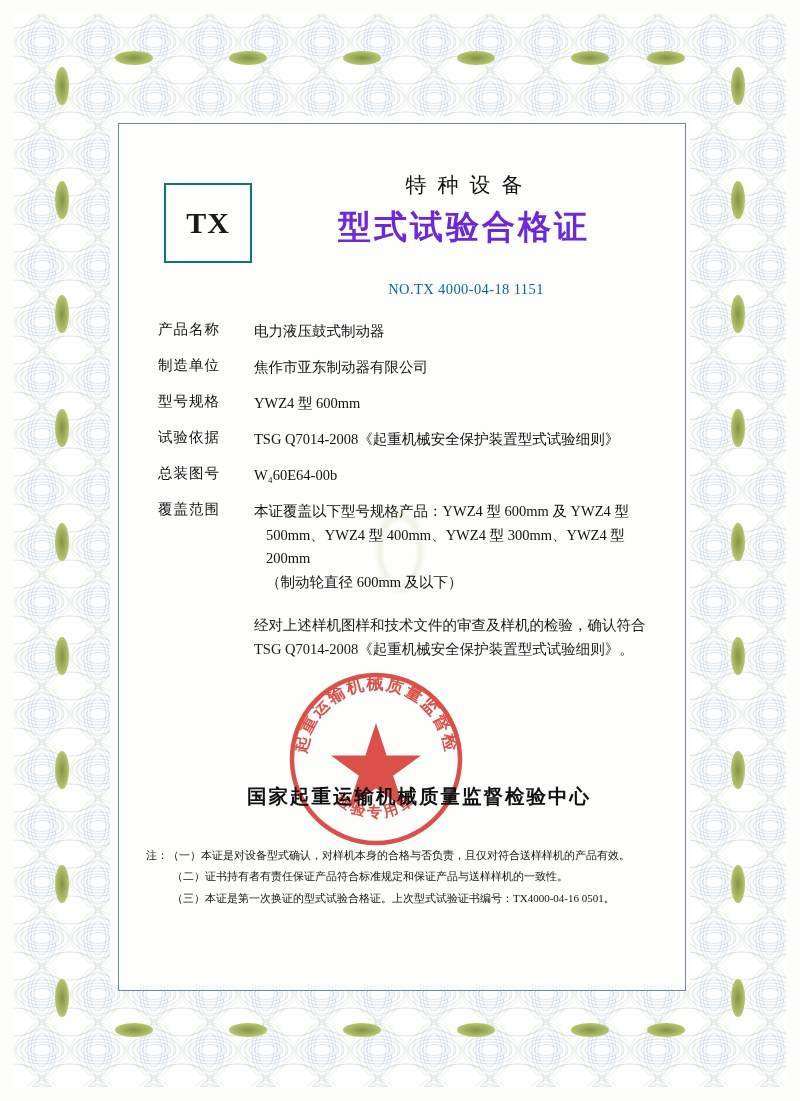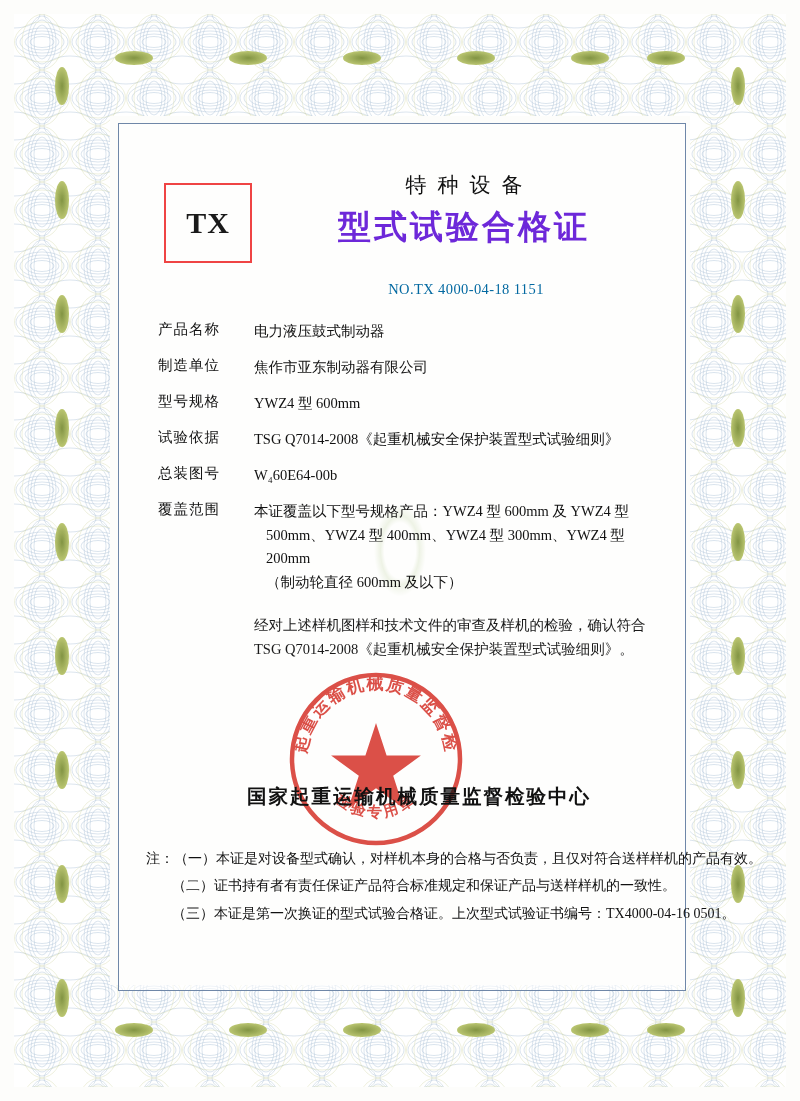--- a/index.html
+++ b/index.html
@@ -44,21 +44,21 @@
     box-sizing: border-box;
     padding: 20px 26px;
     color: #1a1a1a;
   }
 
   
   .tx-box {
     position: absolute;
     left: 46px; top: 60px;
     width: 84px; height: 76px;
-    border: 2px solid #ef4444;
+    border: 2px solid #0f766e;
     display: flex;
     align-items: center;
     justify-content: center;
   }
   .tx-box .tx-label {
     font-family: "Liberation Serif", serif;
     font-weight: bold;
     font-size: 30px;
     letter-spacing: 1px;
   }
@@ -168,21 +168,21 @@
     font-size: 19.5px;
     letter-spacing: 2px;
     color: #111;
   }
 
   
   .notes {
     position: absolute;
     left: 28px; top: 722px;
     width: 514px;
-    font-size: 14px;
+    font-size: 11px;
     line-height: 1.95;
     color: #111;
   }
   .note-line { white-space: nowrap; }
   .note-line.first { text-indent: 0; }
   .note-line.rest { padding-left: 26px; }
 </style>
 </head>
 <body>
 

